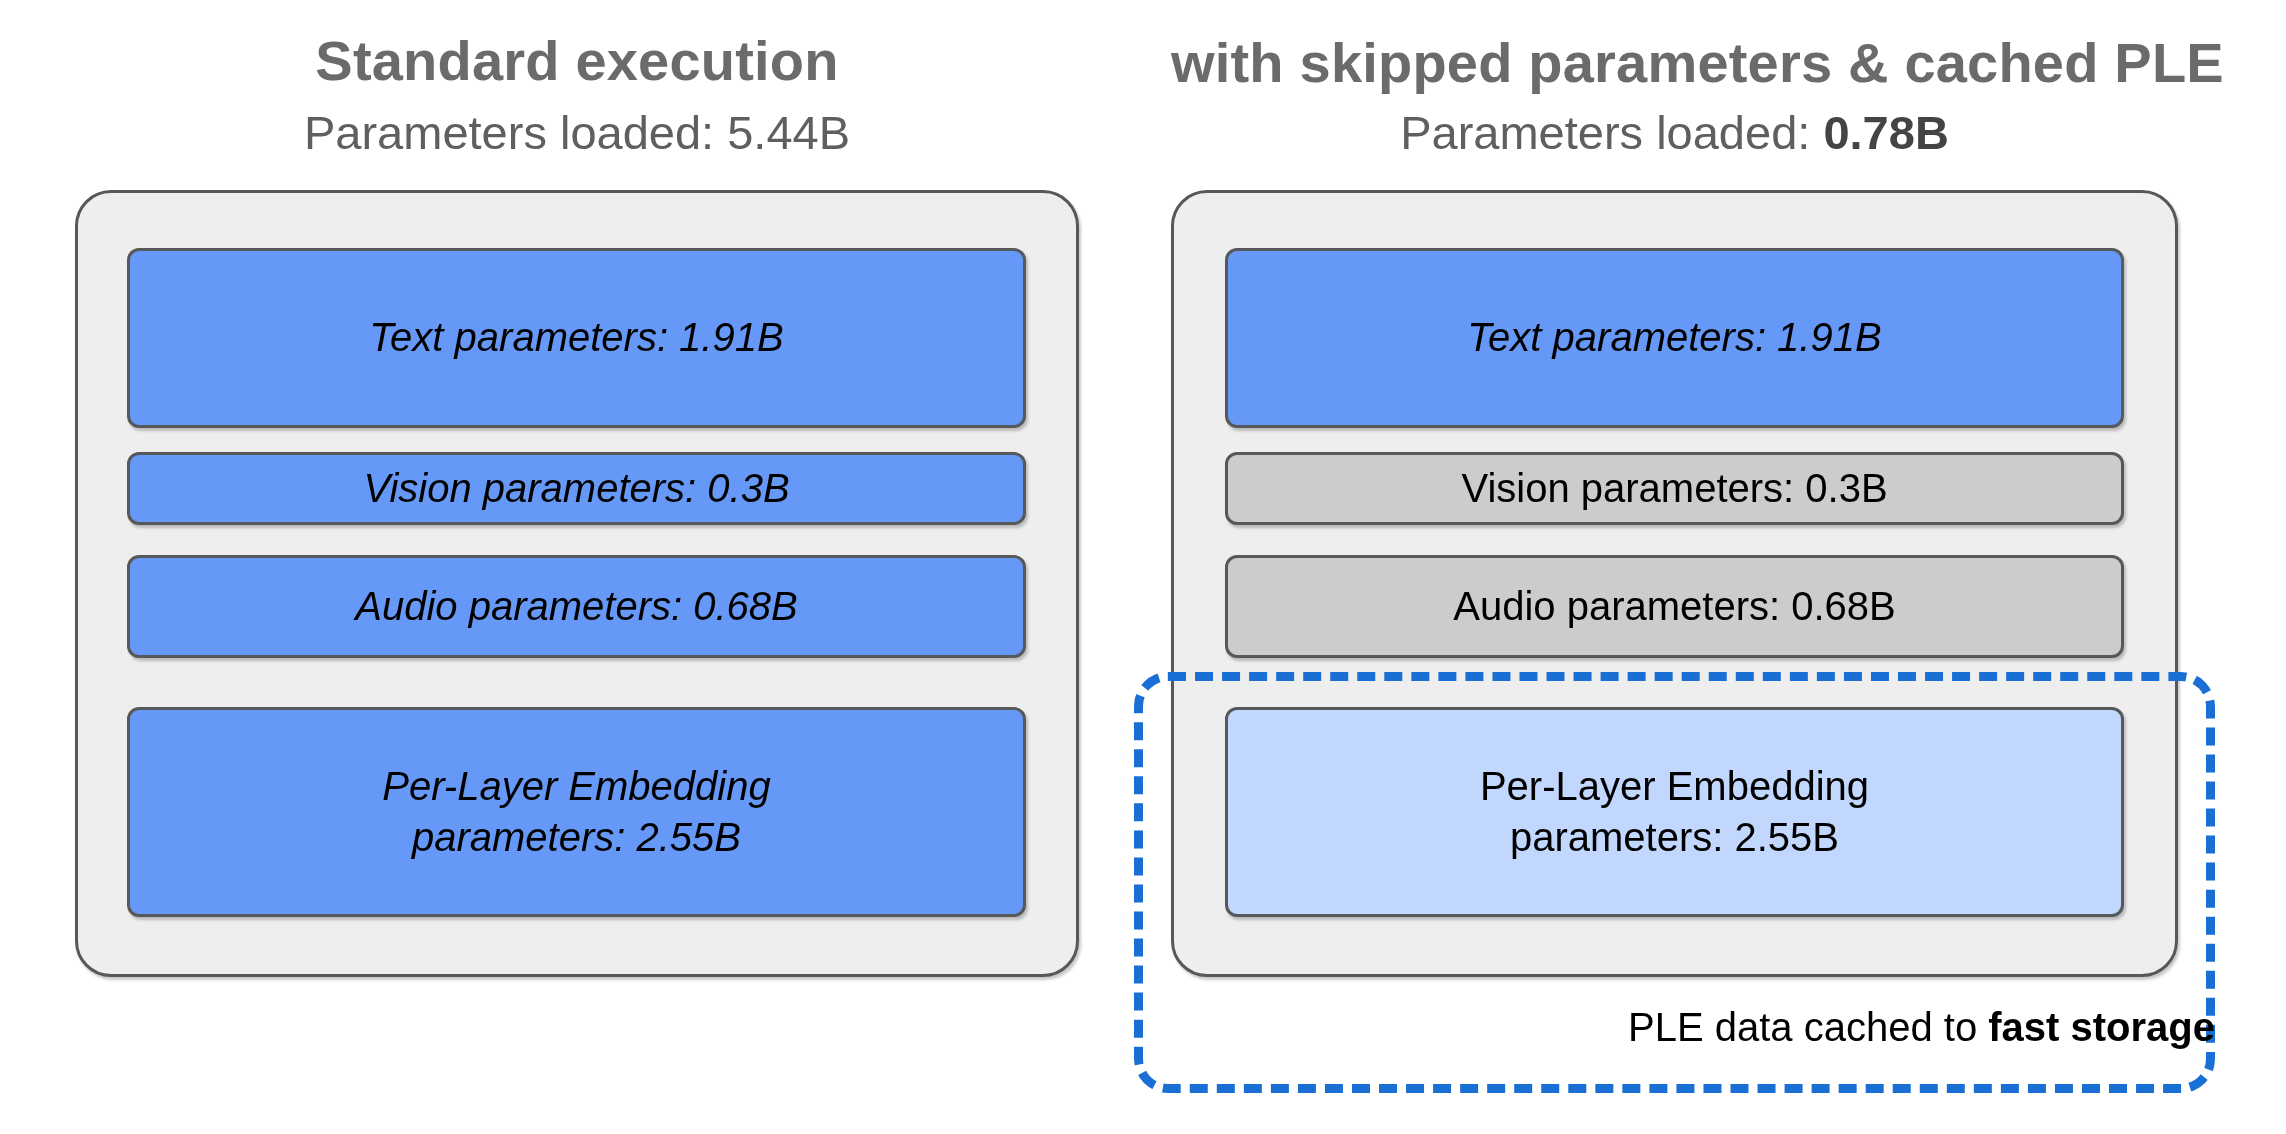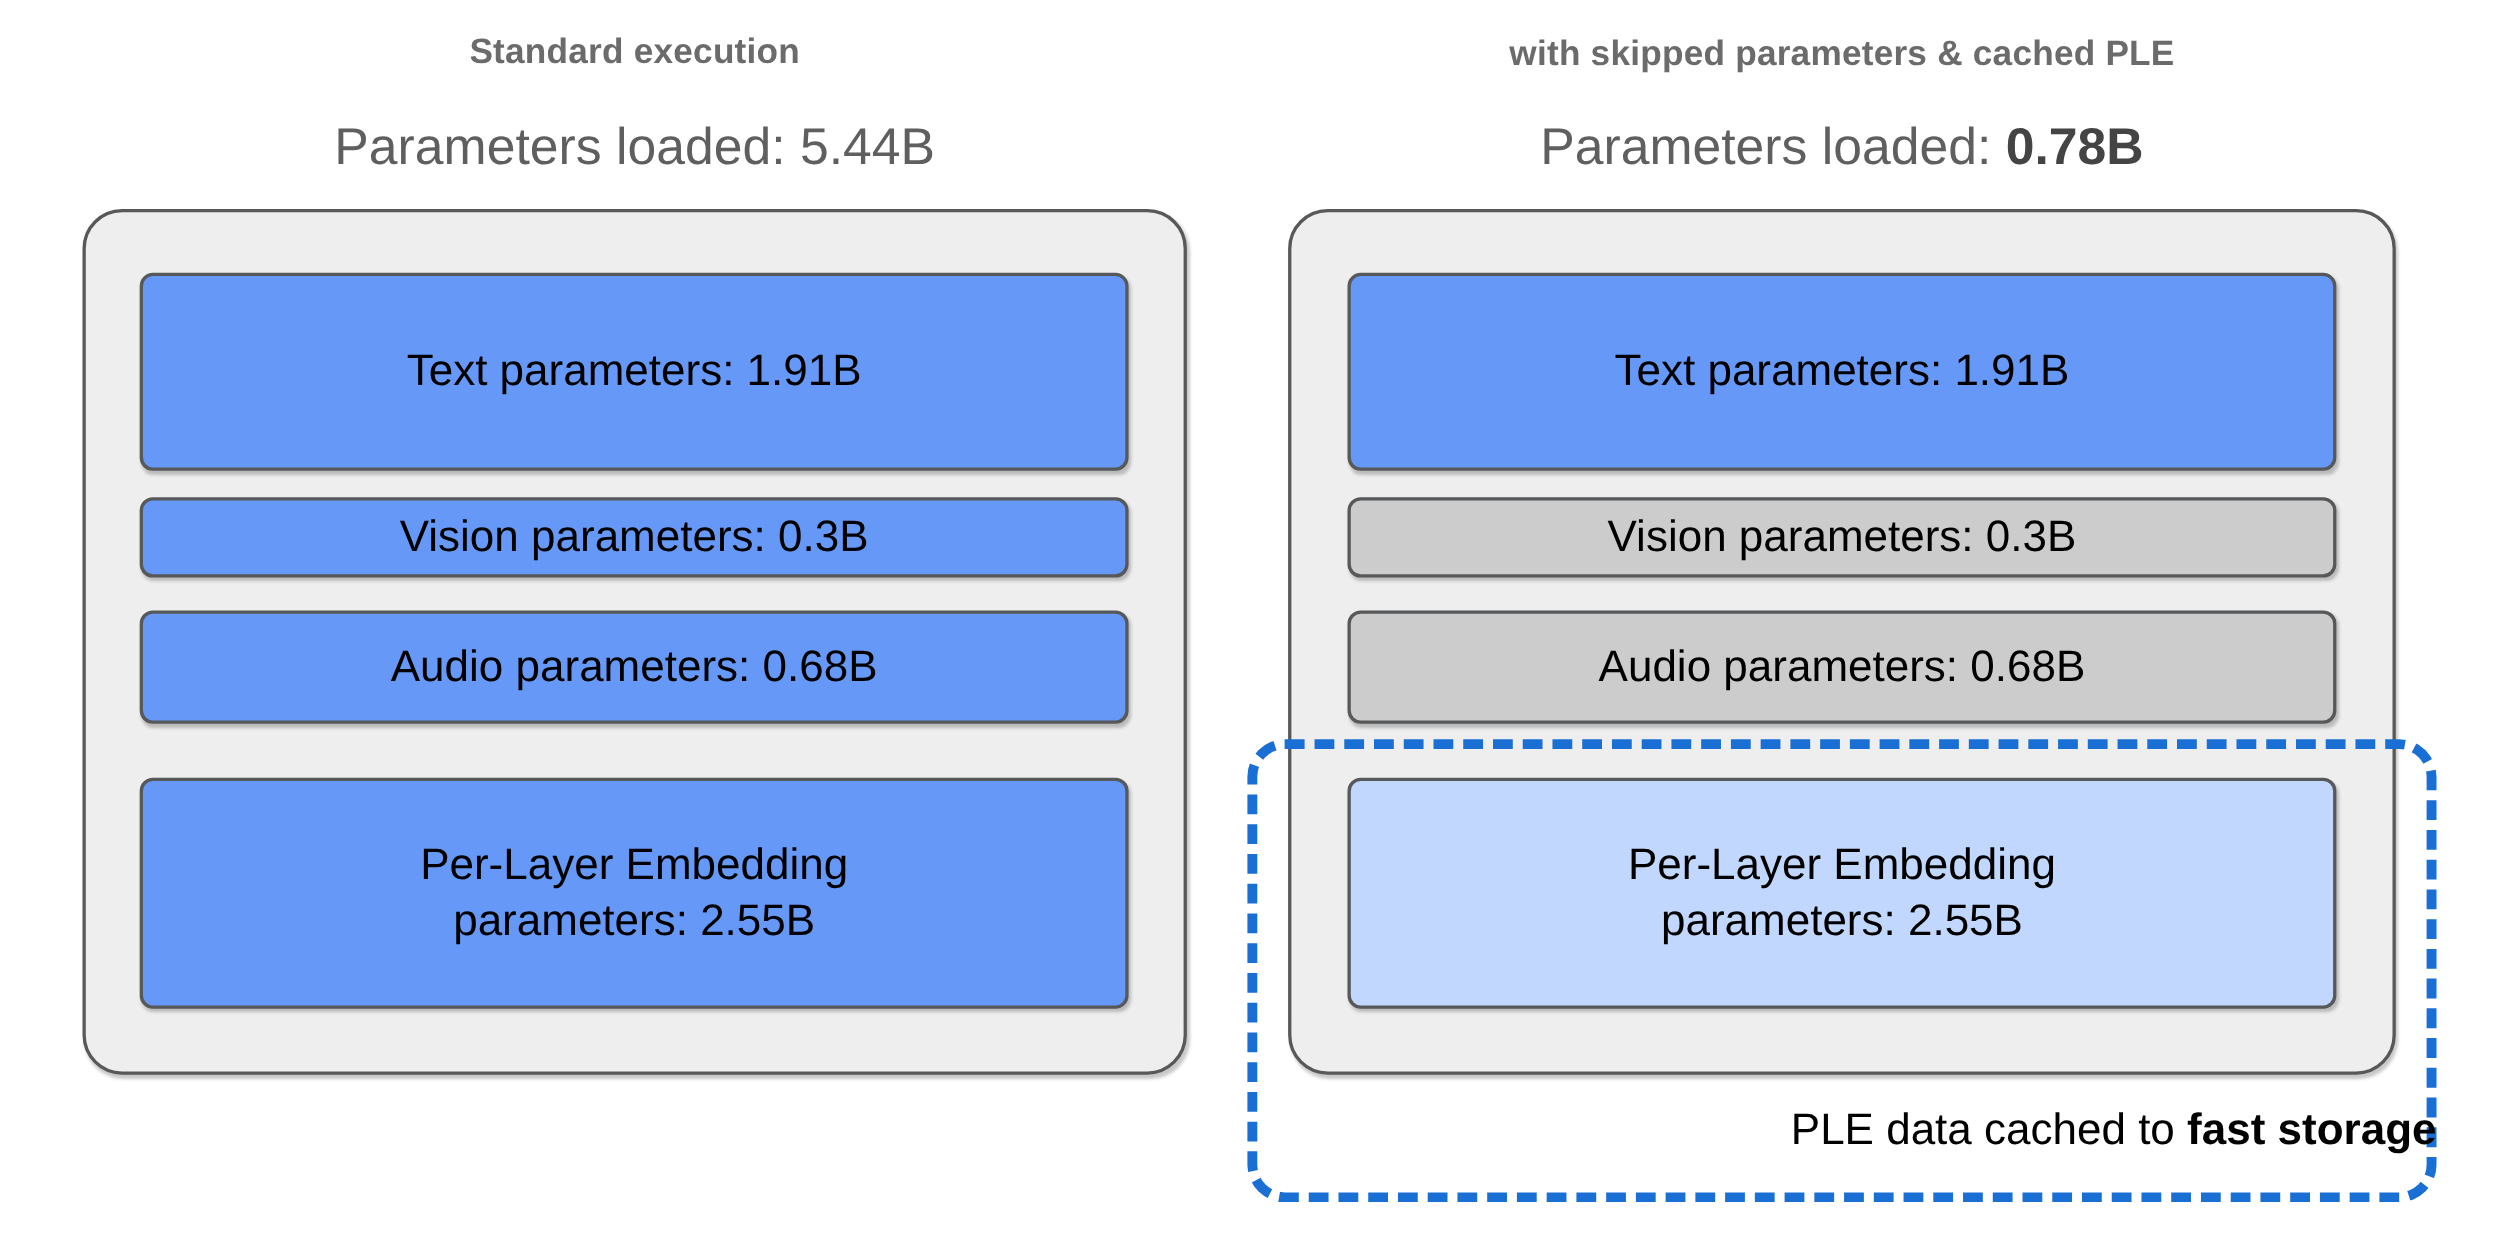--- a/index.html
+++ b/index.html
@@ -16,21 +16,21 @@
     height: 1134px;
     background: #ffffff;
     overflow: hidden;
   }
 
   
   .col-title {
     position: absolute;
     text-align: center;
     font-weight: bold;
-    font-size: 32px;
+    font-size: 56px;
     color: #6b6b6b;
     letter-spacing: 0.2px;
     white-space: nowrap;
   }
   .col-subtitle {
     position: absolute;
     text-align: center;
     font-size: 47px;
     color: #5f5f5f;
     white-space: nowrap;
@@ -55,21 +55,21 @@
     border-radius: 12px;
     display: flex;
     align-items: center;
     justify-content: center;
     text-align: center;
     font-size: 40px;
     color: #000000;
     line-height: 1.28;
     box-shadow: 2px 3px 3px rgba(0,0,0,0.22);
   }
-  .pblock.active   { background: #6699f7; }
+  .pblock.active   { background: #6699f7; font-style: italic; }
   .pblock.skipped  { background: #cccccc; }
   .pblock.cached   { background: #c2d7fd; }
 
   
   .cache-region {
     position: absolute;
     box-sizing: border-box;
     border: 9px dashed #1a6fd4;
     border-radius: 34px;
     background: transparent;

